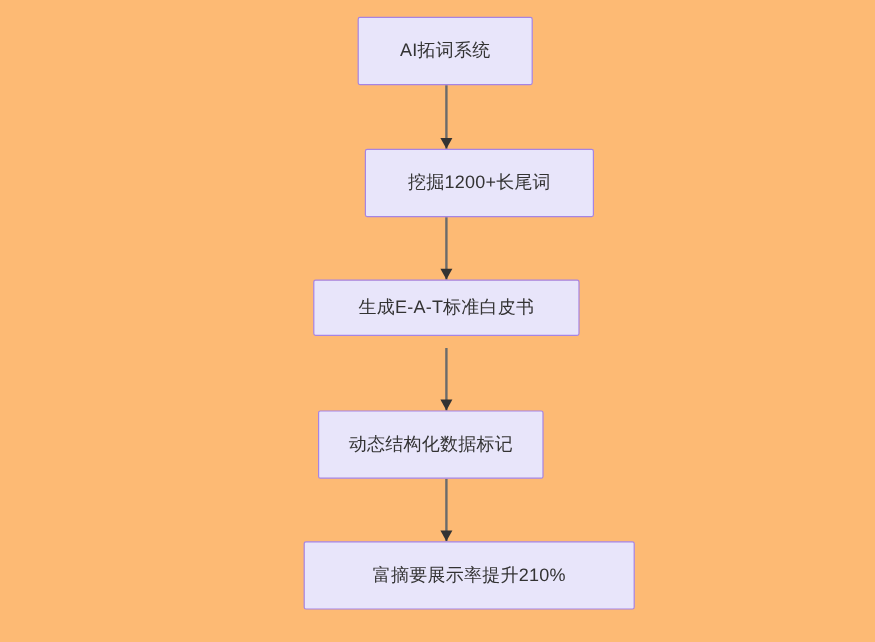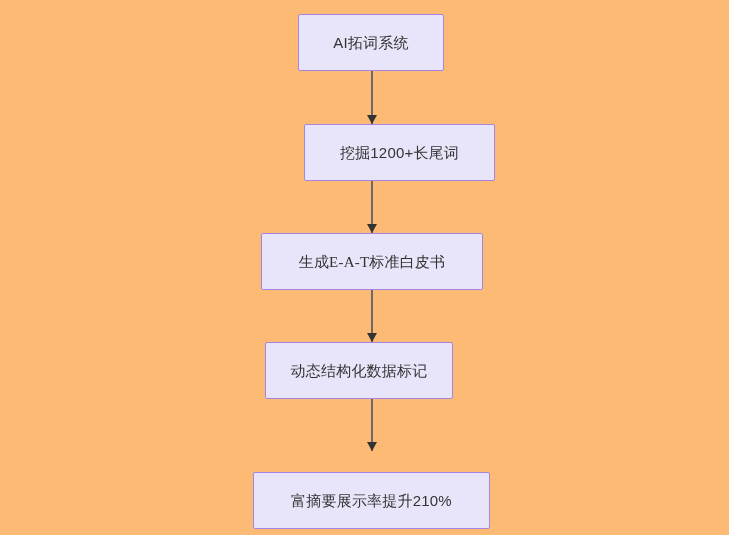--- a/index.html
+++ b/index.html
@@ -87,25 +87,25 @@
   </div>
 
   <div class="node" style="left:298px; top:14px; width:146px; height:57px;">
     <span class="node-label">AI拓词系统</span>
   </div>
 
   <div class="node" style="left:276px; top:124px; width:191px; height:57px;margin-left:28px;">
     <span class="node-label">挖掘1200+长尾词</span>
   </div>
 
-  <div class="node" style="left:261px; top:233px; width:222px; height:57px;font-family:Liberation Serif, serif;">
+  <div class="node" style="left:261px; top:233px; width:222px; height:47px;">
     <span class="node-label">生成E-A-T标准白皮书</span>
   </div>
 
   <div class="node" style="left:265px; top:342px; width:188px; height:57px;">
     <span class="node-label">动态结构化数据标记</span>
   </div>
 
-  <div class="node" style="left:253px; top:472px; width:237px; height:57px;">
+  <div class="node" style="left:253px; top:451px; width:276px; height:57px;">
     <span class="node-label">富摘要展示率提升210%</span>
   </div>
 
 </div>
 
 </body></html>

